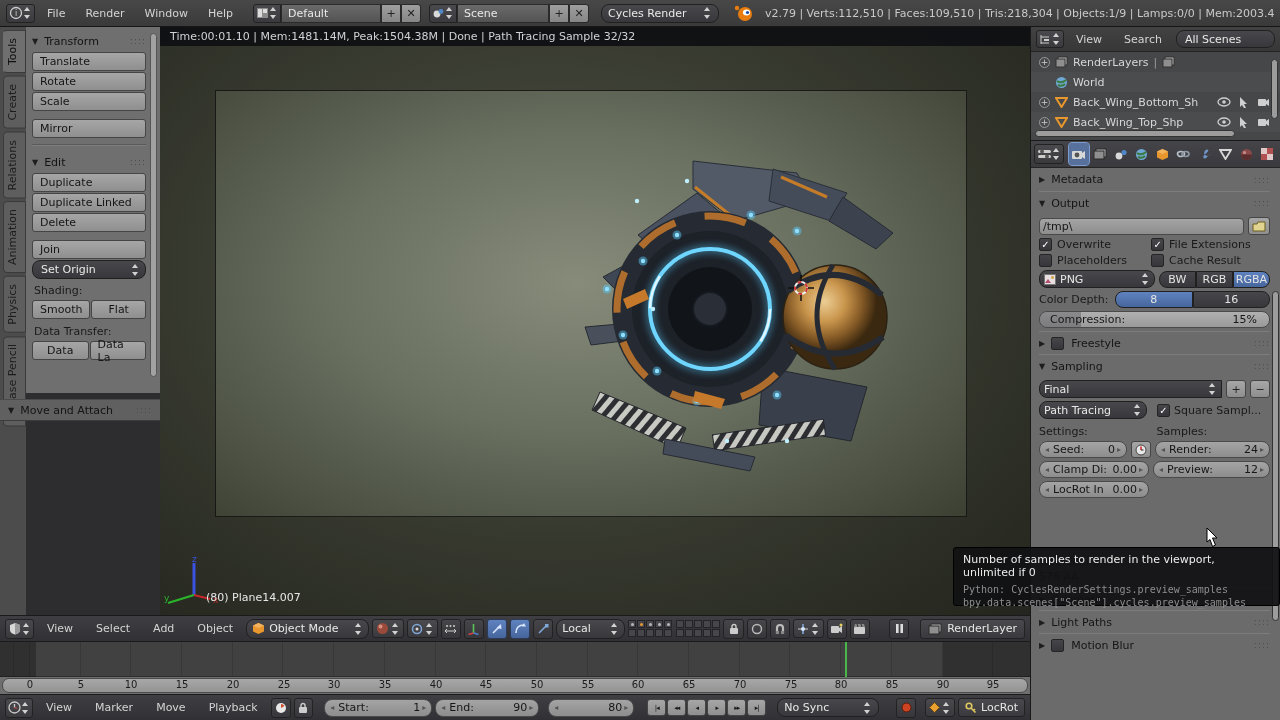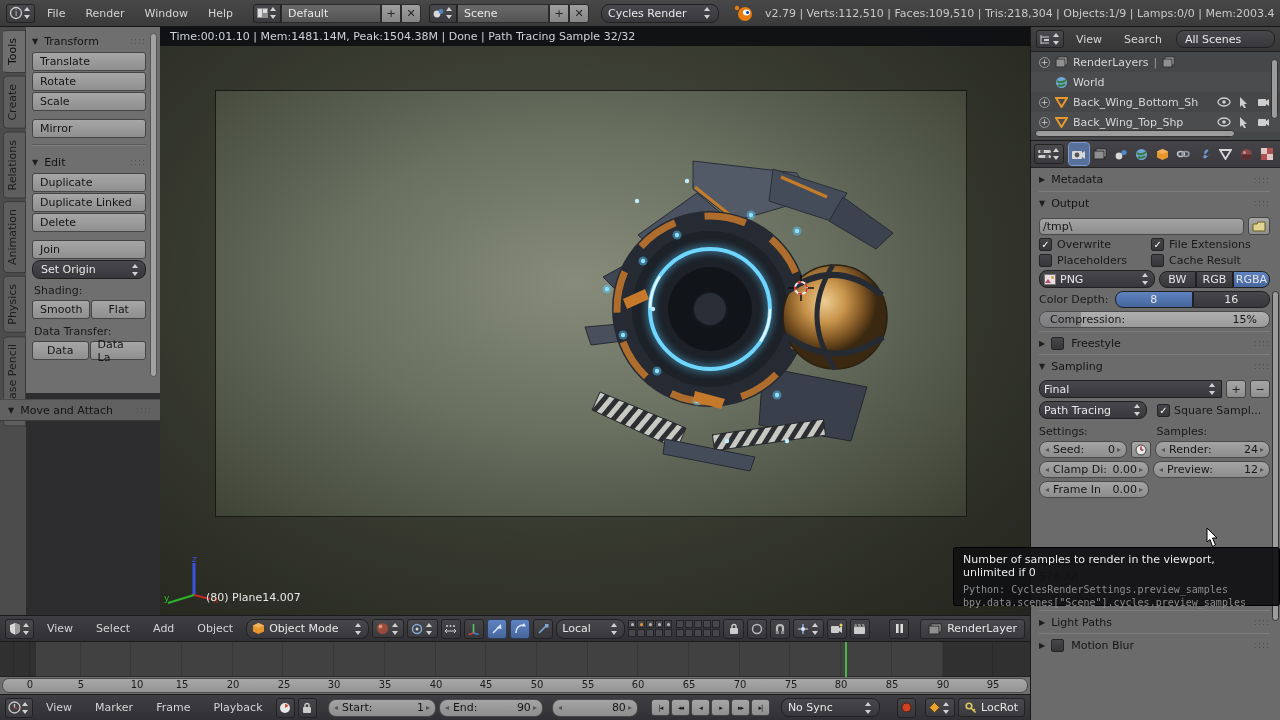--- a/index.html
+++ b/index.html
@@ -662,21 +662,21 @@
         <div class="pill-light pnum">
           <span class="tri-left">◂</span>
             <span class="lbl">Preview:</span>
           <span>12</span>
             <span class="tri-right">▸</span>
         </div>
       </div>
       <div class="prow">
         <div class="pill-light pnum" style="flex:0 0 110px">
           <span class="tri-left">◂</span>
-            <span class="lbl">Frame In</span>
+            <span class="lbl">LocRot In</span>
           <span>0.00</span>
             <span class="tri-right">▸</span>
         </div>
         <div style="flex:1"></div>
       </div>
       <div style="height:54px"></div>
       <div class="plabel">Total Samples:</div>
       <div class="plabel" style="margin:2px 0 4px 0">576 AA</div>
 
       <div class="prop-panel-hd">
@@ -875,21 +875,21 @@
   <div id="timeline">
     <div id="tl-track">
       <div class="tl-outside" style="left:0;width:36px"></div>
       <div class="tl-outside" style="left:943px;right:0"></div>
       <div id="tl-playhead"></div>
     </div>
     <div id="tl-ruler">
       <div class="bar"></div>
       <span class="tick" style="left:30px">0</span>
       <span class="tick" style="left:81px">5</span>
-      <span class="tick" style="left:137px">10</span>
+      <span class="tick" style="left:131px">10</span>
       <span class="tick" style="left:182px">15</span>
       <span class="tick" style="left:233px">20</span>
       <span class="tick" style="left:284px">25</span>
       <span class="tick" style="left:334px">30</span>
       <span class="tick" style="left:385px">35</span>
       <span class="tick" style="left:436px">40</span>
       <span class="tick" style="left:486px">45</span>
       <span class="tick" style="left:537px">50</span>
       <span class="tick" style="left:588px">55</span>
       <span class="tick" style="left:638px">60</span>
@@ -905,21 +905,21 @@
       <div class="btn-dark" style="height:20px;padding:0 2px">
         <svg width="13" height="13">
             <circle cx="6.5" cy="6.5" r="5.5" fill="none" stroke="#ccc" stroke-width="1.3"></circle>
             <line x1="6.5" y1="6.5" x2="6.5" y2="3" stroke="#ccc" stroke-width="1.3"></line>
             <line x1="6.5" y1="6.5" x2="9" y2="7.5" stroke="#c44" stroke-width="1.3"></line>
           </svg>
         <span class="ud"></span>
       </div>
       <span class="menu-item">View</span>
       <span class="menu-item">Marker</span>
-      <span class="menu-item">Frame</span>
+      <span class="menu-item">Move</span>
       <span class="menu-item">Playback</span>
       <div class="tool-tgl">
         <svg width="12" height="12">
             <circle cx="6" cy="6" r="5" fill="#e8e8e8"></circle>
             <path d="M6,6 L6,2 A4,4 0 0 1 9.5,4 Z" fill="#d05030"></path>
           </svg>
       </div>
       <div class="tool-tgl">
         <svg width="10" height="12">
             <rect x="1" y="5" width="8" height="6" rx="1" fill="#ccc"></rect>

